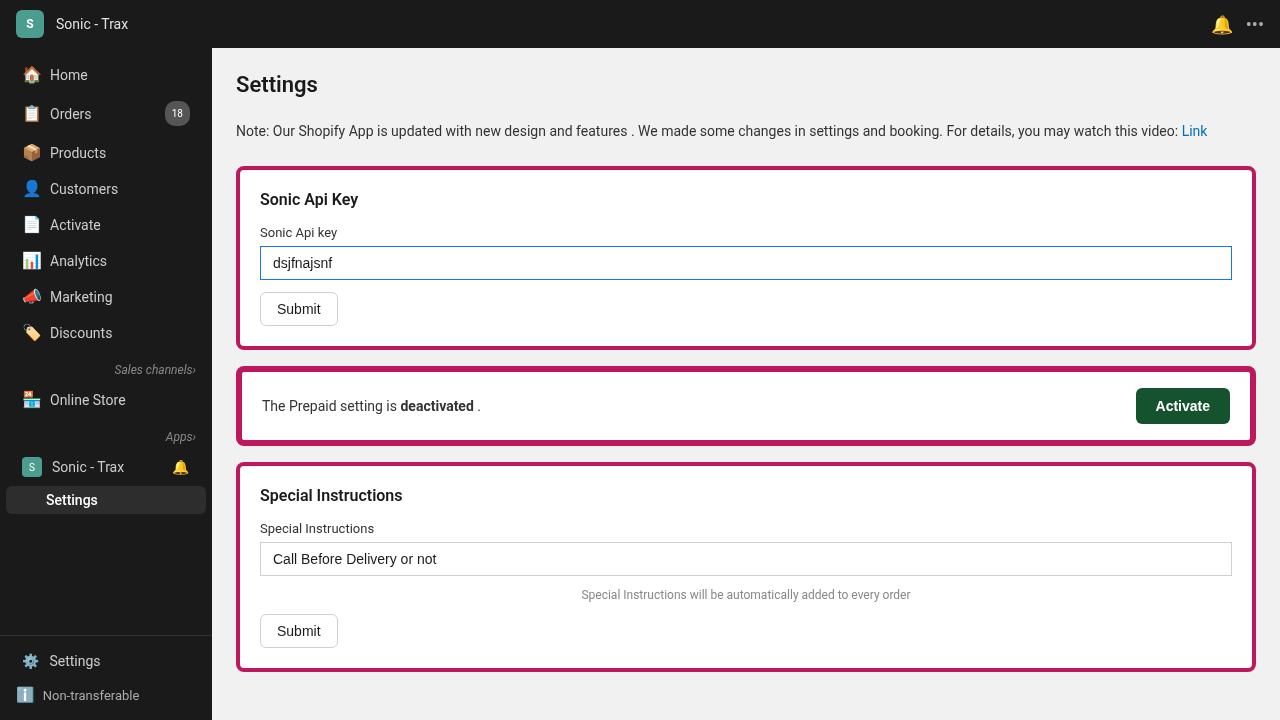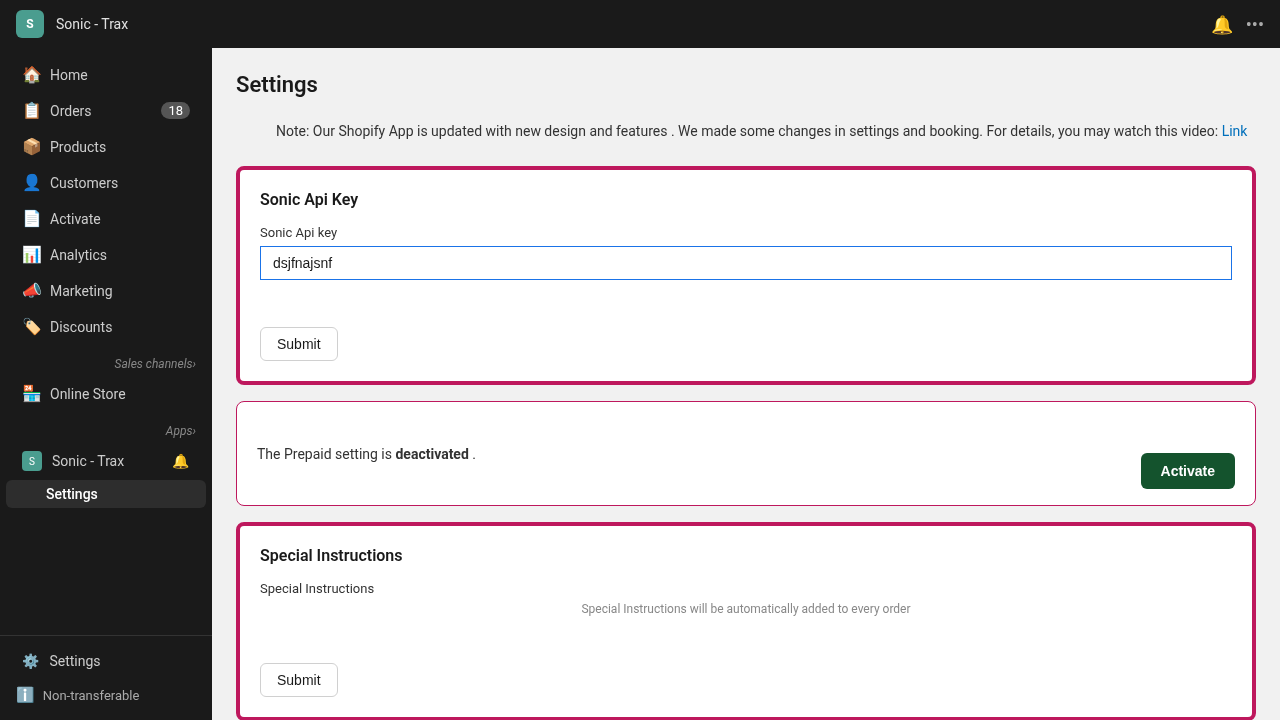--- a/index.html
+++ b/index.html
@@ -63,22 +63,22 @@
       gap: 10px;
       color: #ccc;
       font-size: 14px;
     }
     .sidebar-item .icon { font-size: 16px; width: 18px; text-align: center; }
     .sidebar-item .badge {
       margin-left: auto;
       background: #555;
       color: #fff;
       border-radius: 10px;
-      padding: 1px 7px;
-      font-size: 13px;
+      padding: 7px 7px;
+      font-size: 10px;
     }
     .sidebar-section-label {
       font-size: 12px;
       color: #888;
       padding: 12px 16px 4px;
       display: flex; align-items: center; justify-content: flex-end; font-style: italic;
     }
     .sidebar-section-label .chevron { font-size: 12px; color: #888; }
     .sidebar-sub-item {
       display: flex; align-items: center;
@@ -127,21 +127,20 @@
       font-weight: 600;
       color: #1a1a1a;
       margin-bottom: 24px;
     }
 
     .note-text {
       color: #333;
       font-size: 14px;
       margin-bottom: 24px;
       line-height: 1.5;
-      margin-left: 40px;
     }
     .note-text a {
       color: #006fbb;
       text-decoration: none;
     }
 
     .card {
       background: #fff;
       border-radius: 8px;
       border: 4px solid #be185d;
@@ -181,35 +180,34 @@
     }
     .btn {
       padding: 8px 16px;
       border-radius: 6px;
       font-size: 14px;
       cursor: pointer;
       border: 1px solid #d0d0d0;
       background: #fff;
       color: #1a1a1a;
       font-weight: 500;
-      margin-top: 35px;
     }
     .btn-primary {
       background: #14532d;
       color: #fff;
       border: none;
       padding: 10px 20px;
       font-size: 14px;
       font-weight: 600;
     }
 
     .prepaid-card {
       background: #fff;
       border-radius: 8px;
-      border: 1px solid #be185d;
+      border: 6px solid #be185d;
       padding: 16px 20px;
       margin-bottom: 16px;
       display: flex;
       align-items: center;
       justify-content: space-between;
     }
     .prepaid-text { font-size: 14px; color: #333; }
     .prepaid-text strong { font-weight: 700; }
   </style>
 </head>
@@ -320,17 +318,18 @@
         <span>The Prepaid setting is</span>
         <strong>deactivated</strong>
         <span>.</span>
       </div>
       <button class="btn btn-primary">Activate</button>
     </div>
 
     <div class="card">
       <div class="card-title">Special Instructions</div>
       <label class="form-label">Special Instructions</label>
+      <input type="text" class="form-input normal" value="Call Before Delivery or not" style="">
       <p class="form-hint">Special Instructions will be automatically added to every order</p>
       <button class="btn">Submit</button>
     </div>
   </div>
 </div>
 
 </body></html>

